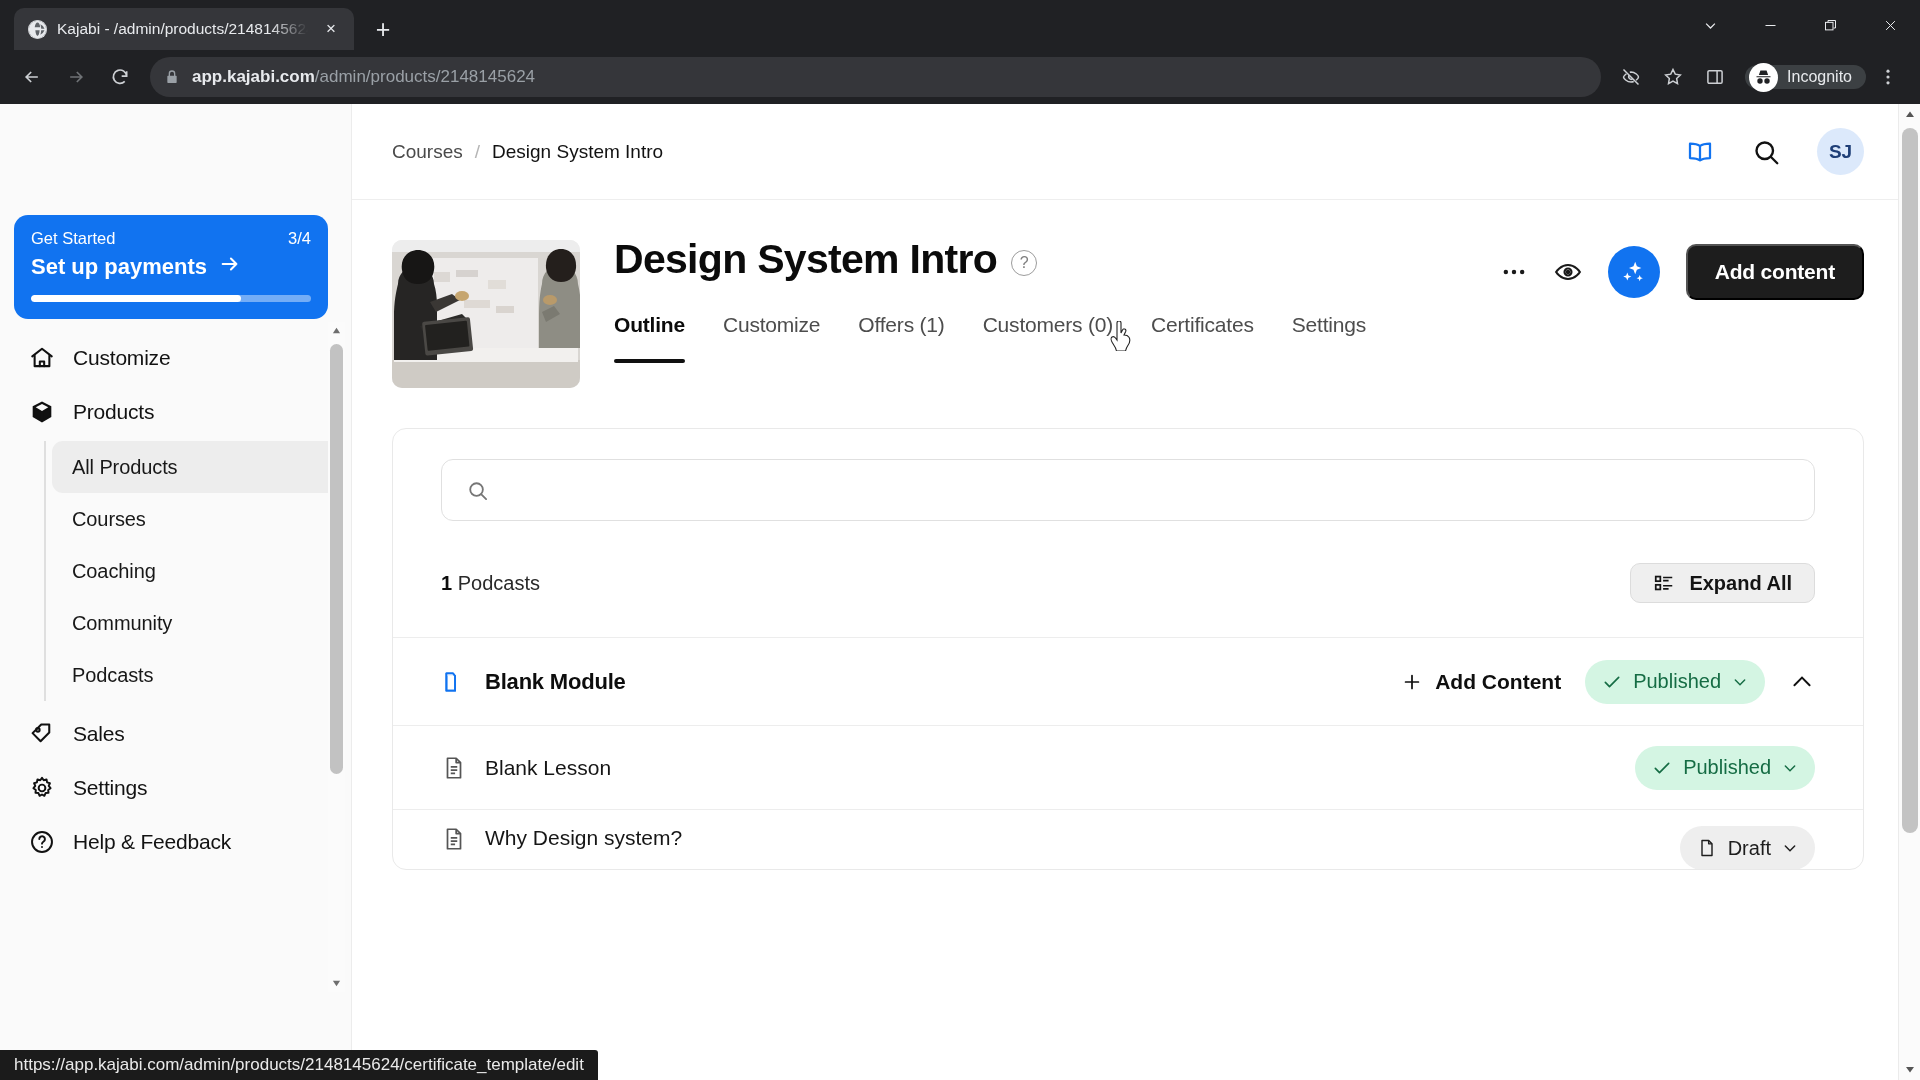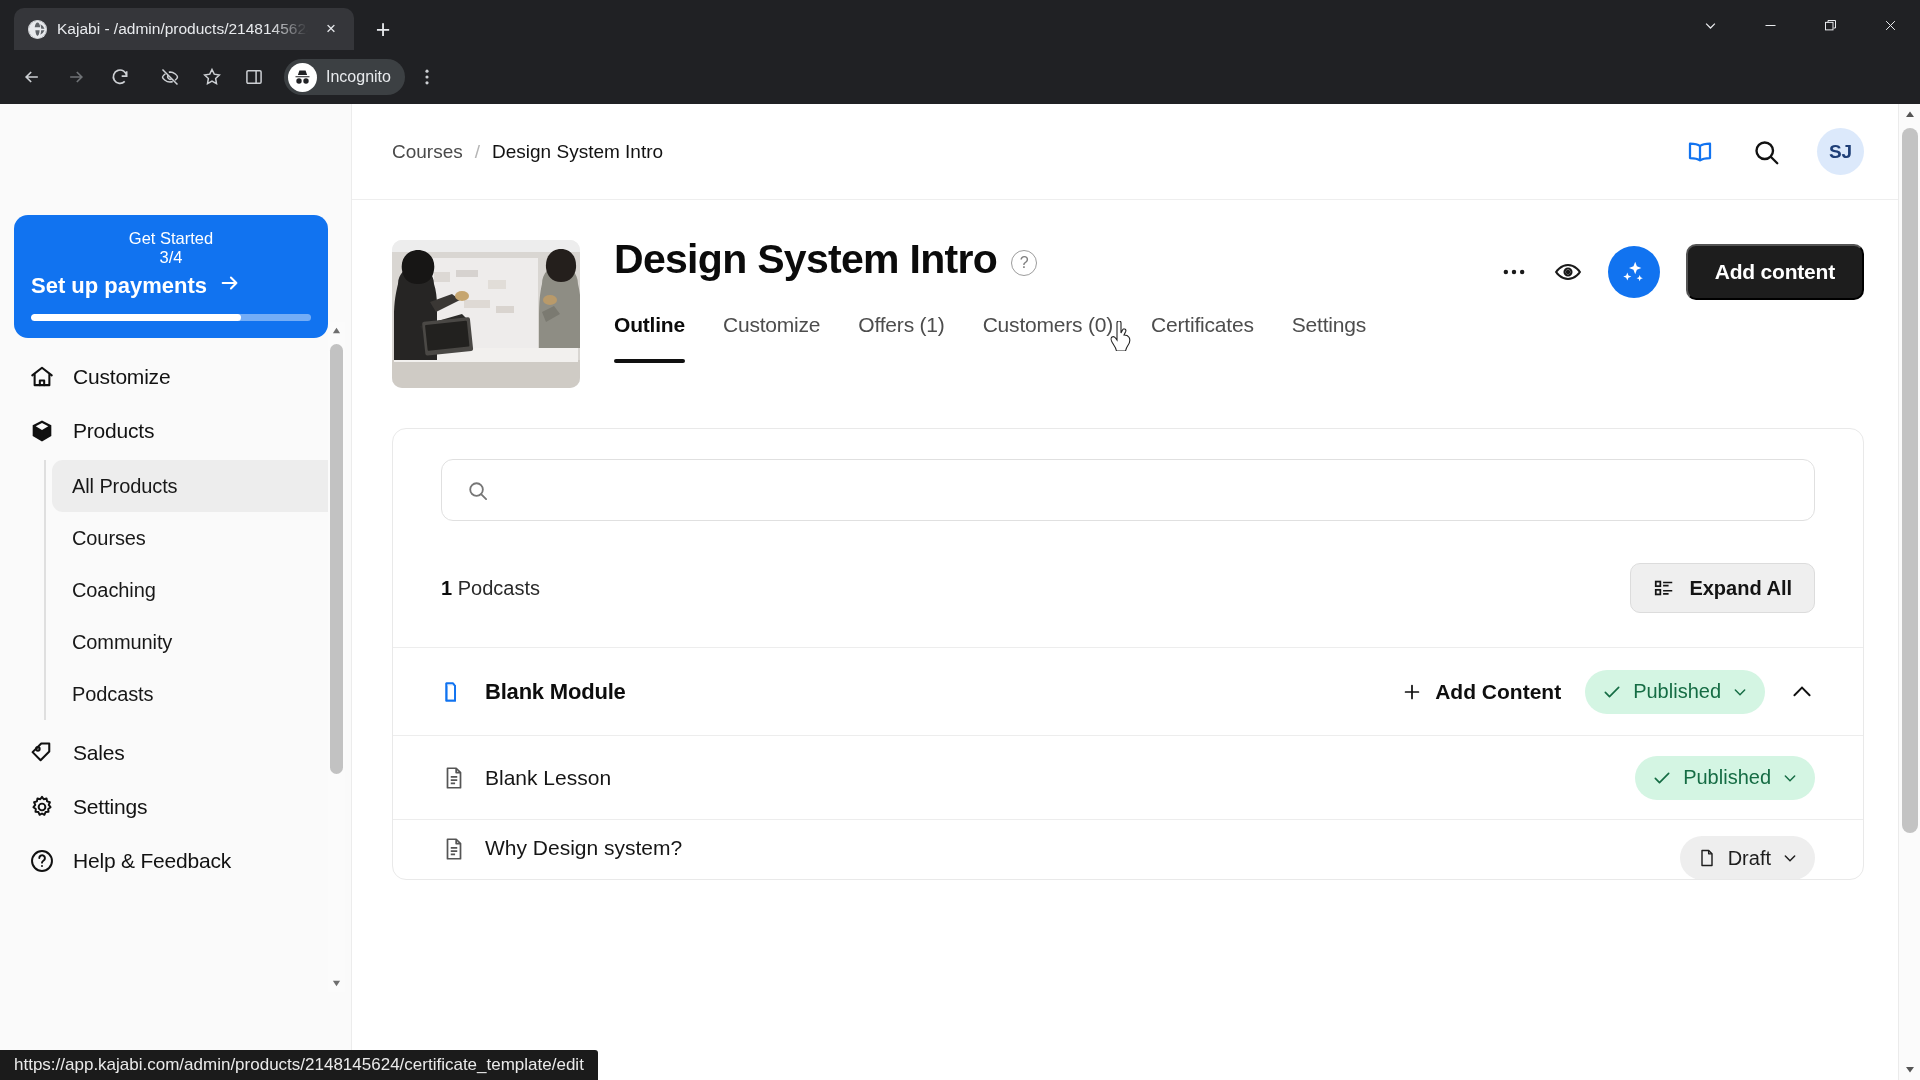--- a/index.html
+++ b/index.html
@@ -69,21 +69,21 @@
     flex: 1; height: 40px; background: #35363a; border-radius: 20px;
     display: flex; align-items: center; padding: 0 14px; gap: 12px;
     margin-left: 6px; min-width: 0;
   }
   .omnibox .lock { width:16px;height:16px;color:#9aa0a6;flex:0 0 16px; display:flex; }
   .omnibox .lock svg { width:16px;height:16px; }
   .url { font-size: 17px; color: #9aa0a6; white-space: nowrap; overflow:hidden; }
   .url b { color: #e8eaed; font-weight: 700; }
   .tb-right { display: flex; align-items: center; gap: 2px; margin-left: 6px; }
   .incognito-pill {
-    height: 36px; background: #3c4043; border-radius: 18px; display: flex;
+    height: 24px; background: #3c4043; border-radius: 18px; display: flex;
     align-items: center; gap: 9px; padding: 0 14px 0 4px; color: #e8eaed;
     font-size: 16px; margin-left: 8px;
   }
   .incognito-avatar {
     width: 29px; height: 29px; border-radius: 50%; background: #fff;
     display: flex; align-items: center; justify-content: center; flex:0 0 29px;
   }
   .incognito-avatar svg { width: 21px; height: 21px; }
 
   
@@ -109,21 +109,21 @@
   .brand-name { font-size: 23px; font-weight: 700; color: #0c0c0c; letter-spacing:-0.2px; }
 
   .side-scroll {
     position: absolute; top: 96px; left: 0; width: 352px; bottom: 0;
     overflow: hidden;
   }
   .getstarted {
     margin: 15px 24px 0 14px; background: #1173f0; border-radius: 14px;
     padding: 14px 17px 17px 17px; color: #fff;
   }
-  .gs-top { display: flex; justify-content: space-between; align-items: center; font-size: 16px; flex-direction: column; }
+  .gs-top { display: flex; justify-content: space-between; align-items: center; font-size: 16px; }
   .gs-title { font-size:16.5px; font-weight:400; }
   .gs-count { font-size: 16.5px; font-weight:400; }
   .gs-action {
     display: flex; align-items: center; gap: 12px; font-size: 22px;
     font-weight: 700; margin-top: 5px;
   }
   .gs-action svg { width: 22px; height: 22px; }
   .gs-bar {
     height: 7px; border-radius: 4px; background: rgba(255,255,255,0.42);
     margin-top: 14px; overflow: hidden;
@@ -243,21 +243,21 @@
     font-family: inherit; background: transparent;
   }
   .searchbox input::placeholder { color: #8b8b8b; }
   .countrow {
     display: flex; align-items: center; justify-content: space-between;
     margin-top: 42px;
   }
   .countlabel { font-size: 20px; color: #2a2a2a; }
   .countlabel b { font-weight: 700; color: #0d0d0d; }
   .expandall {
-    height: 50px; border: 1px solid #dcdcdc; border-radius: 10px;
+    height: 40px; border: 1px solid #dcdcdc; border-radius: 10px;
     display: flex; align-items: center; gap: 14px; padding: 0 22px;
     font-size: 20px; font-weight: 700; color: #141414;
   }
   .expandall svg { width: 22px; height: 22px; }
 
   .module-row, .lesson-row {
     display: flex; align-items: center; border-top: 1px solid #ededed;
     padding: 0 48px 0 48px; height: 84px;
   }
   .module-row { height: 88px; }
@@ -360,20 +360,28 @@
       <svg viewBox="0 0 24 24" fill="none" stroke="currentColor" stroke-width="2">
           <path d="M5 12h14M13 6l6 6-6 6"></path>
         </svg>
     </div>
     <div class="tb-btn">
       <svg viewBox="0 0 24 24" fill="none" stroke="currentColor" stroke-width="2">
           <path d="M20 11a8 8 0 10-2.3 6.3M20 5v6h-6"></path>
         </svg>
     </div>
 
+    <div class="omnibox">
+      <span class="lock">
+        <svg viewBox="0 0 24 24" fill="currentColor">
+            <path d="M12 2a5 5 0 00-5 5v3H6a1 1 0 00-1 1v9a1 1 0 001 1h12a1 1 0 001-1v-9a1 1 0 00-1-1h-1V7a5 5 0 00-5-5zm0 2a3 3 0 013 3v3H9V7a3 3 0 013-3z"></path>
+          </svg>
+      </span>
+      <span class="url"><b>app.kajabi.com</b><span>/admin/products/2148145624</span></span>
+    </div>
 
     <div class="tb-right">
       <div class="tb-btn">
         <svg viewBox="0 0 24 24" fill="none" stroke="currentColor" stroke-width="1.8">
             <path d="M3 3l18 18"></path>
             <path d="M10.6 6.2A9.8 9.8 0 0112 6c5 0 9 4.5 9 6 0 .8-1.1 2.5-2.9 3.9M6.5 8.1C4.6 9.5 3 11.2 3 12c0 1.5 4 6 9 6 1.2 0 2.3-.2 3.3-.6"></path>
             <path d="M9.9 9.9a3 3 0 004.2 4.2"></path>
           </svg>
       </div>
       <div class="tb-btn">

